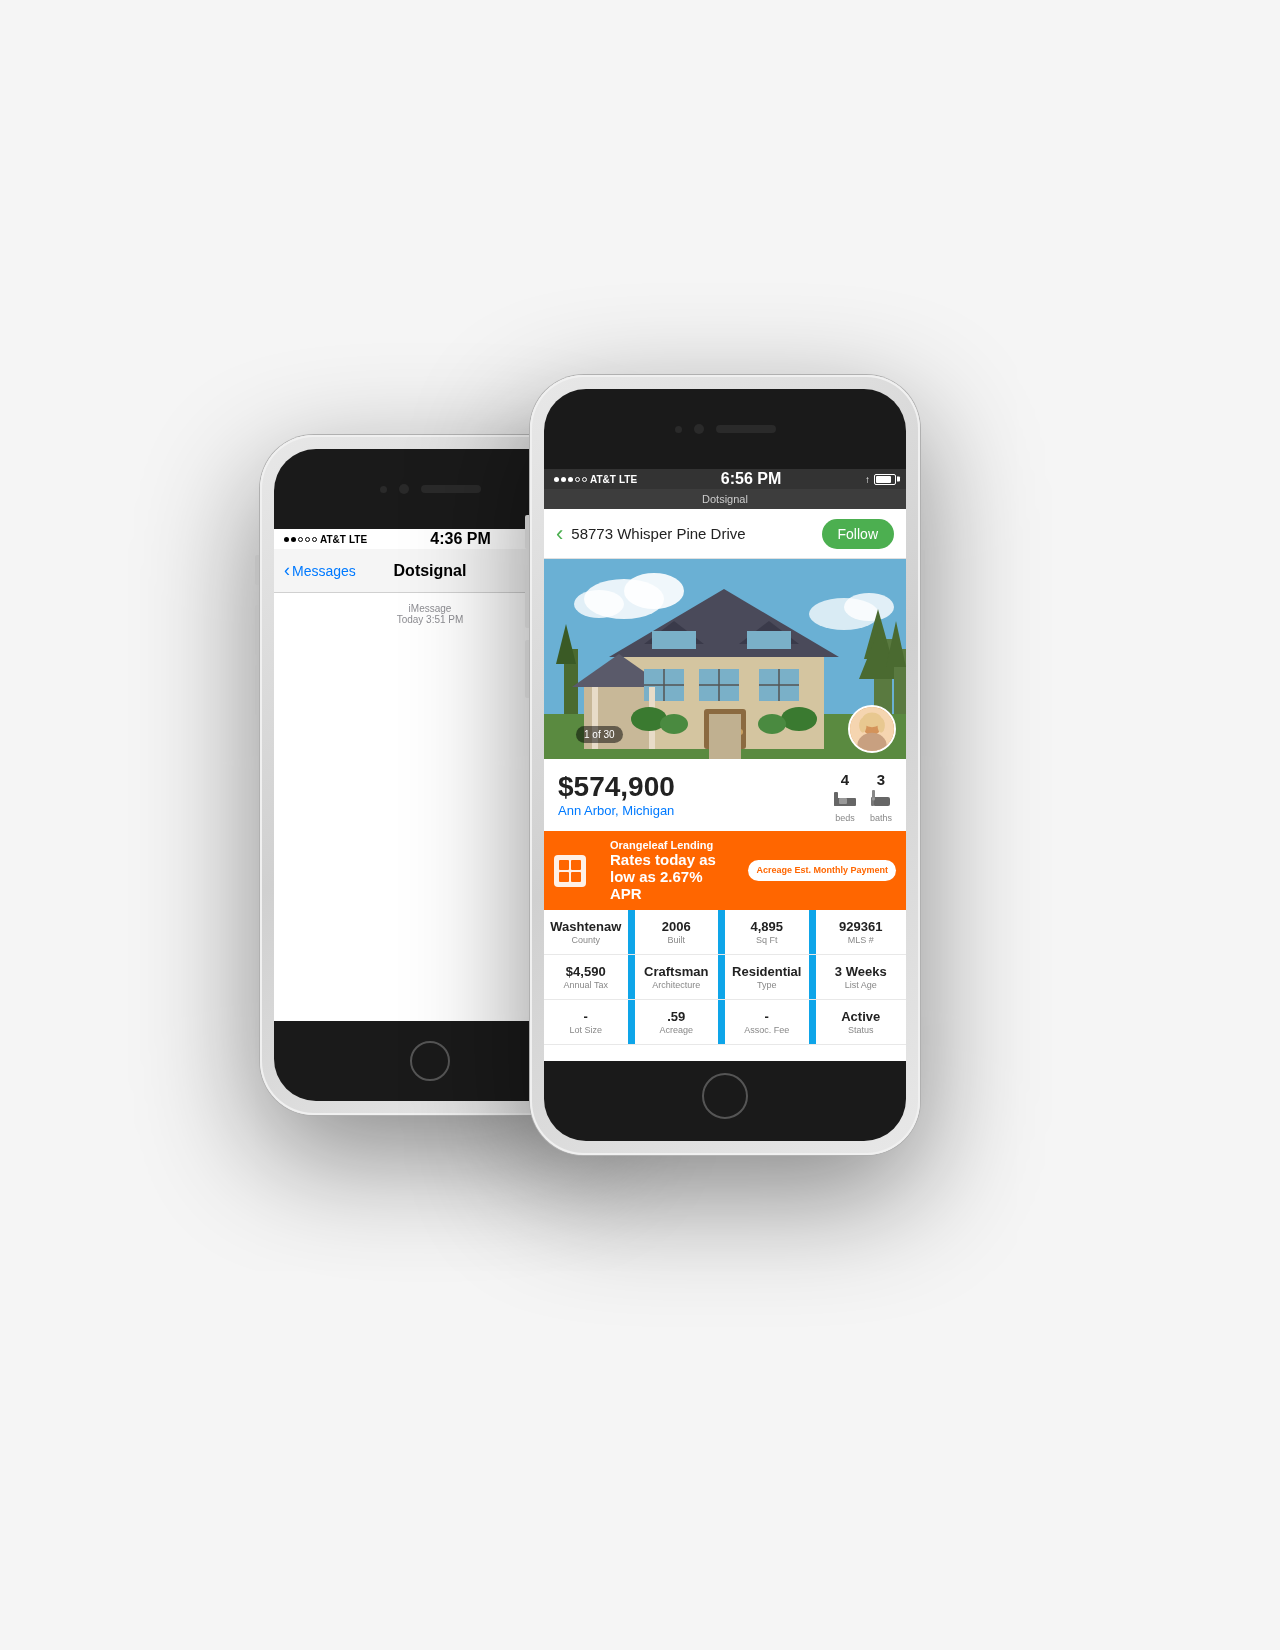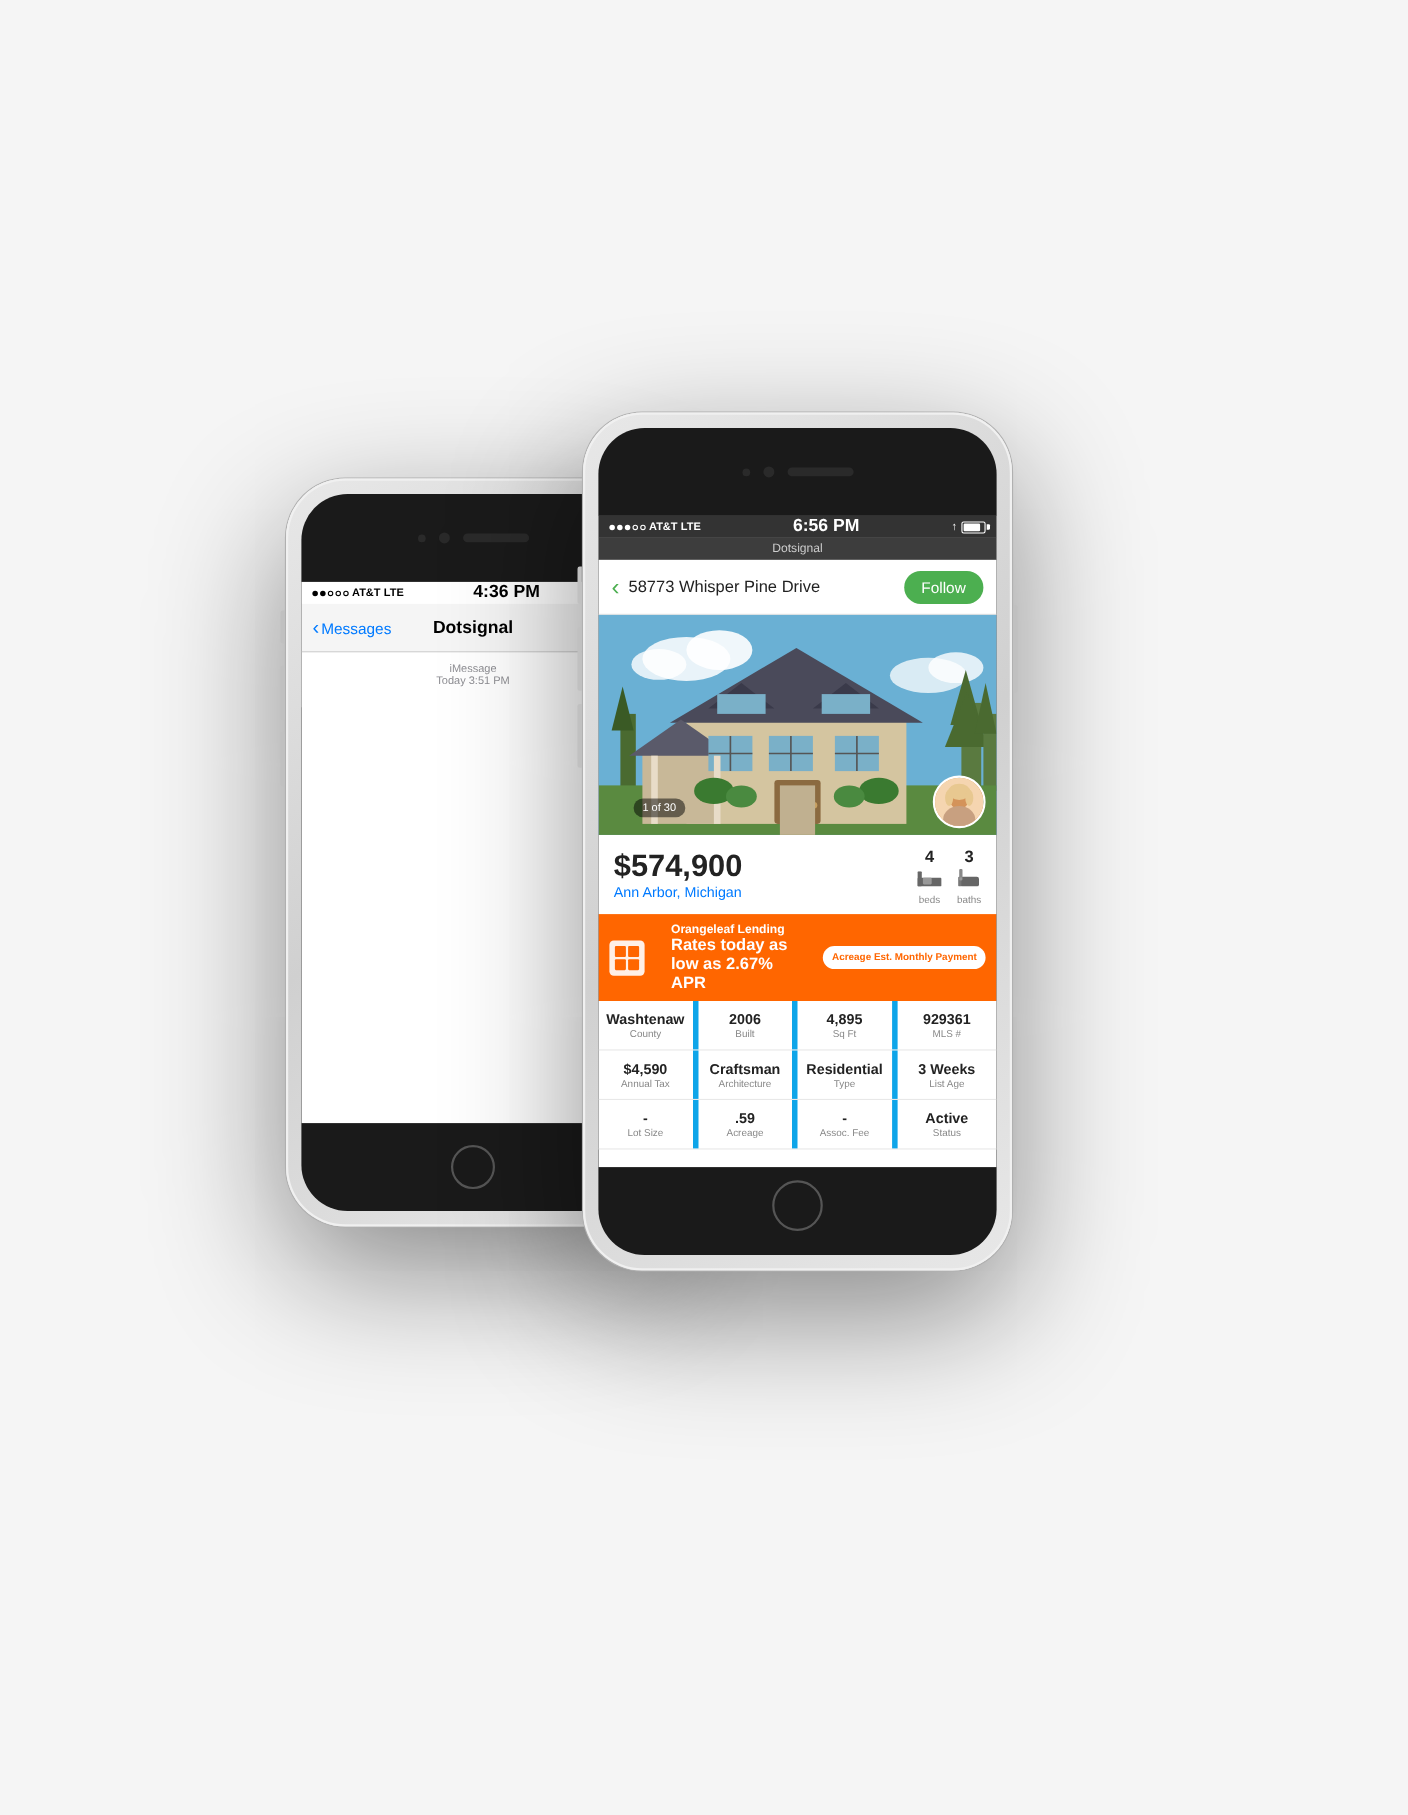--- a/index.html
+++ b/index.html
@@ -459,21 +459,21 @@
 
     .details-row {
       display: grid;
       grid-template-columns: 1fr 1fr 1fr 1fr;
       border-bottom: 1px solid #e8e8e8;
     }
 
     .detail-cell {
       padding: 9px 6px;
       text-align: center;
-      border-right: 5px solid #0ea5e9;
+      border-right: 7px solid #0ea5e9;
     }
 
     .detail-cell:last-child {
       border-right: none;
     }
 
     .detail-value {
       font-size: 13px;
       font-weight: 600;
       color: #222;

